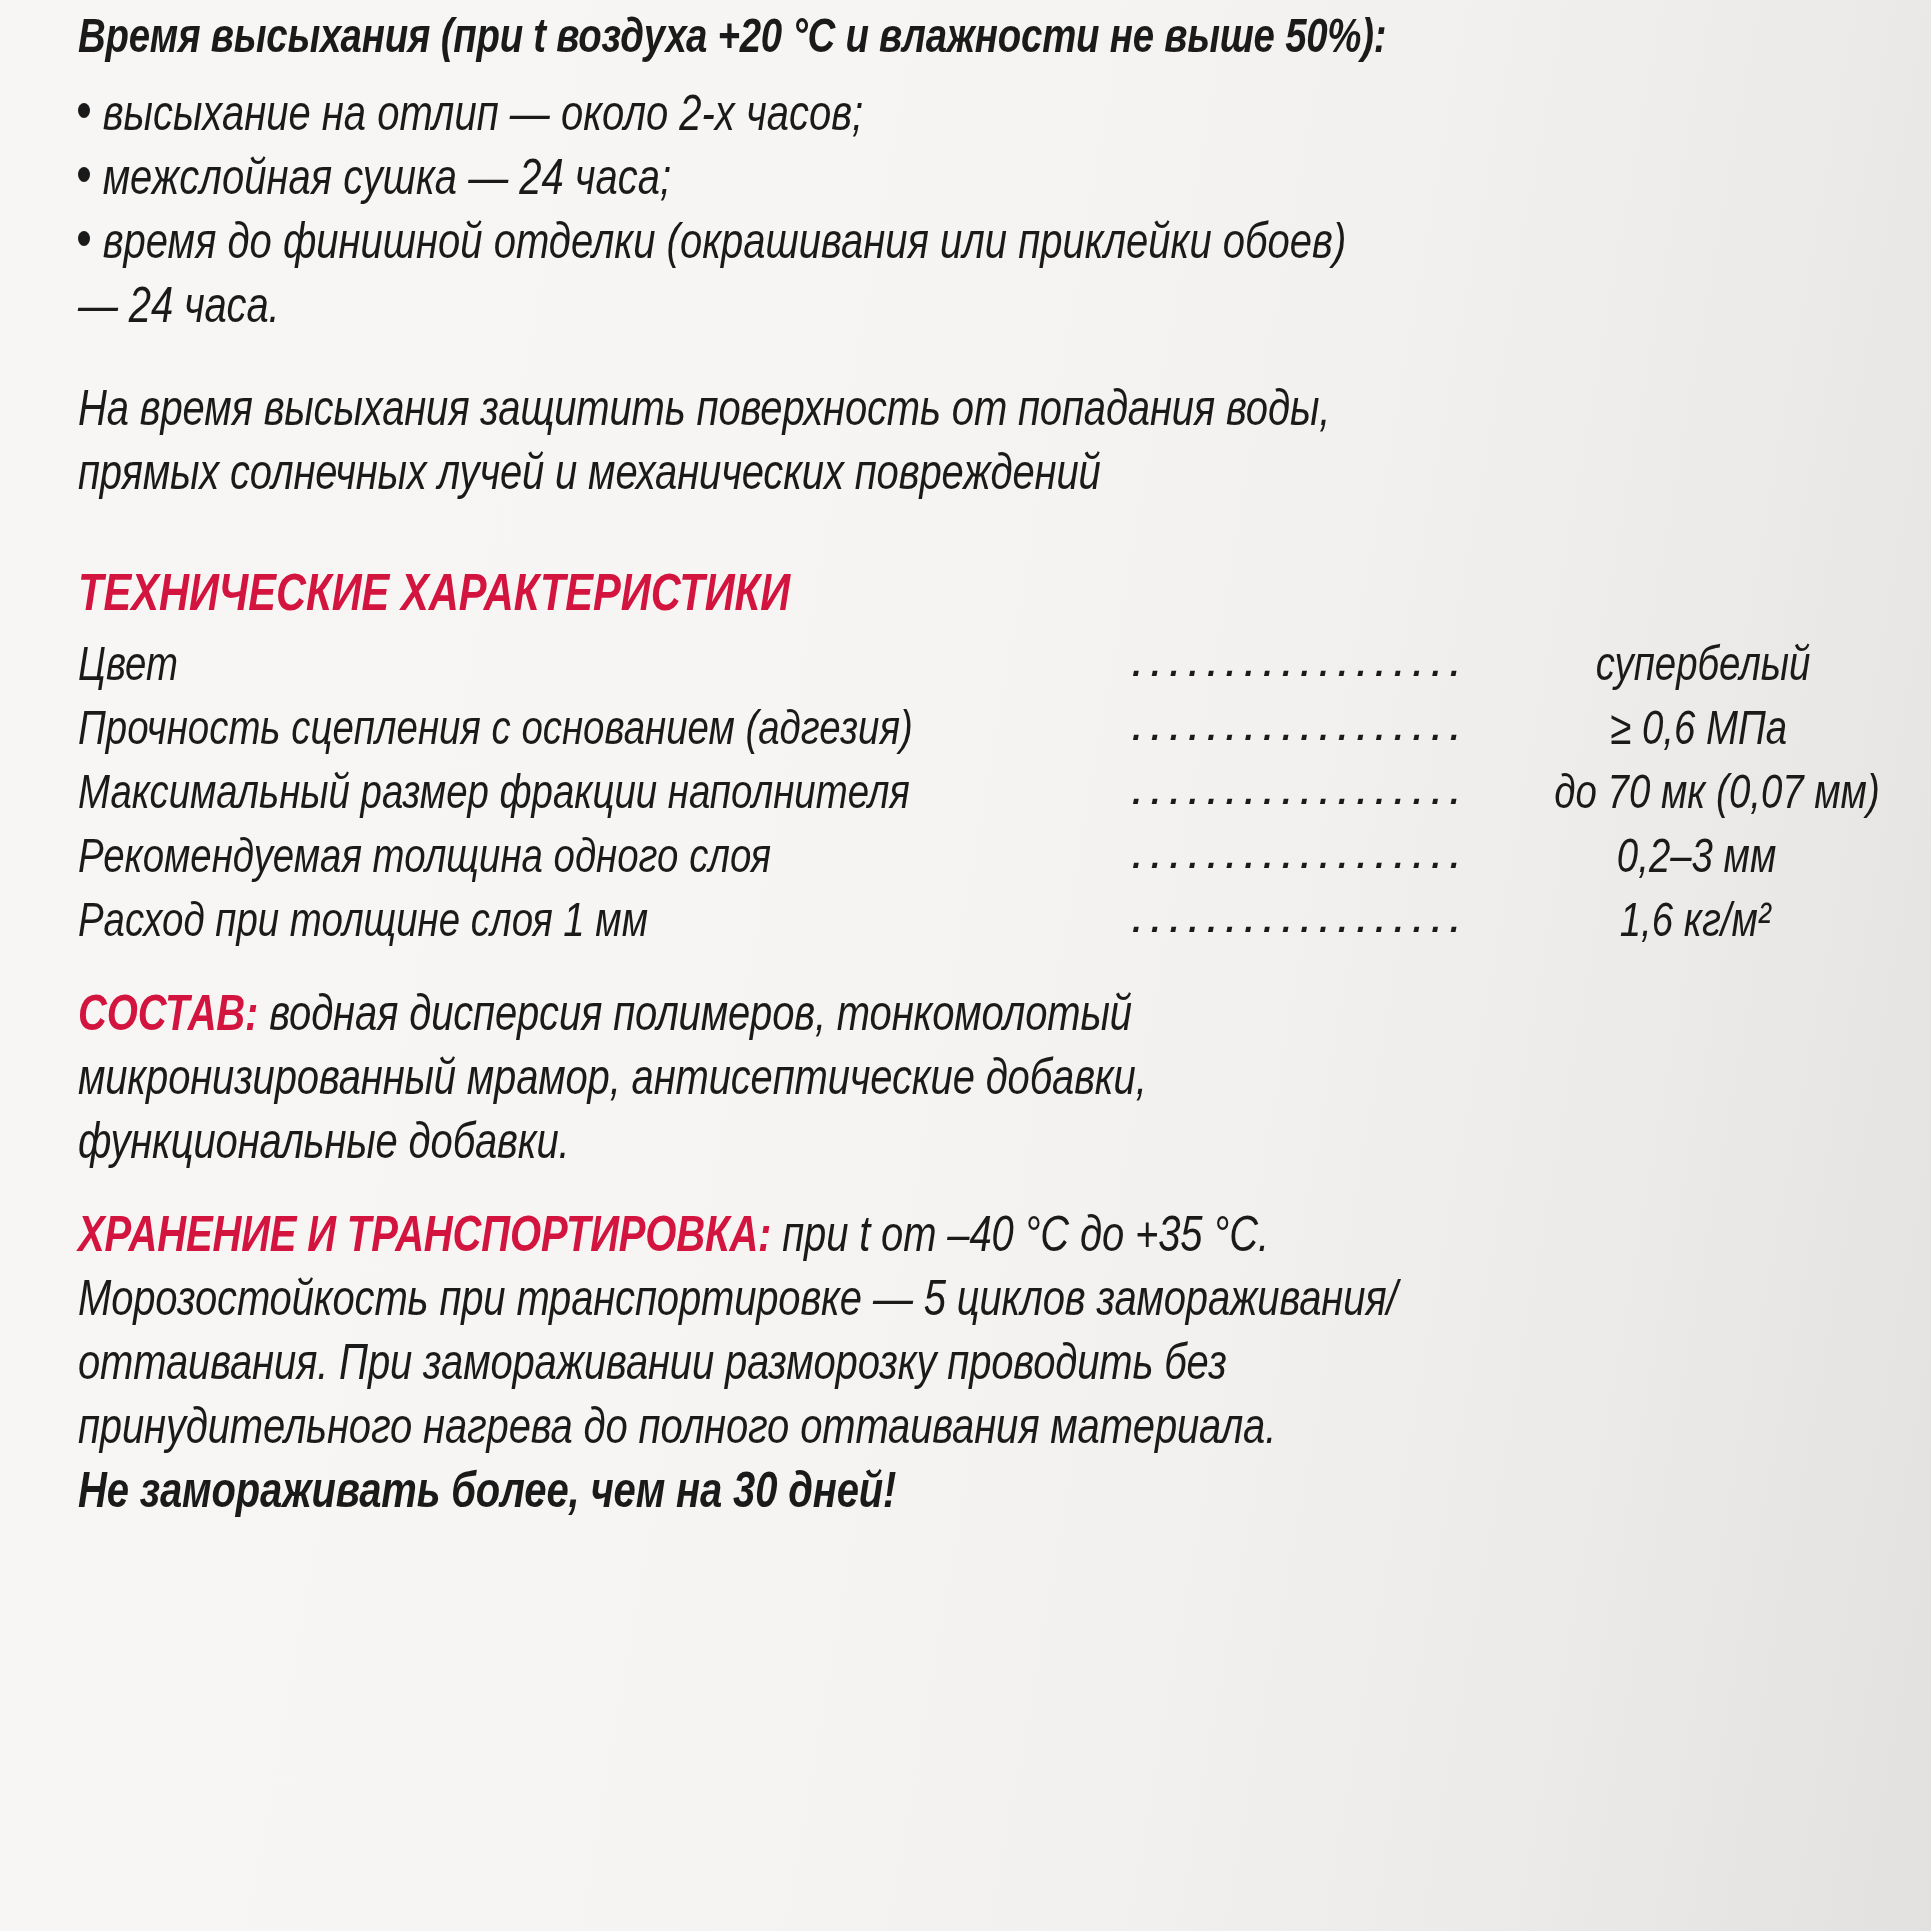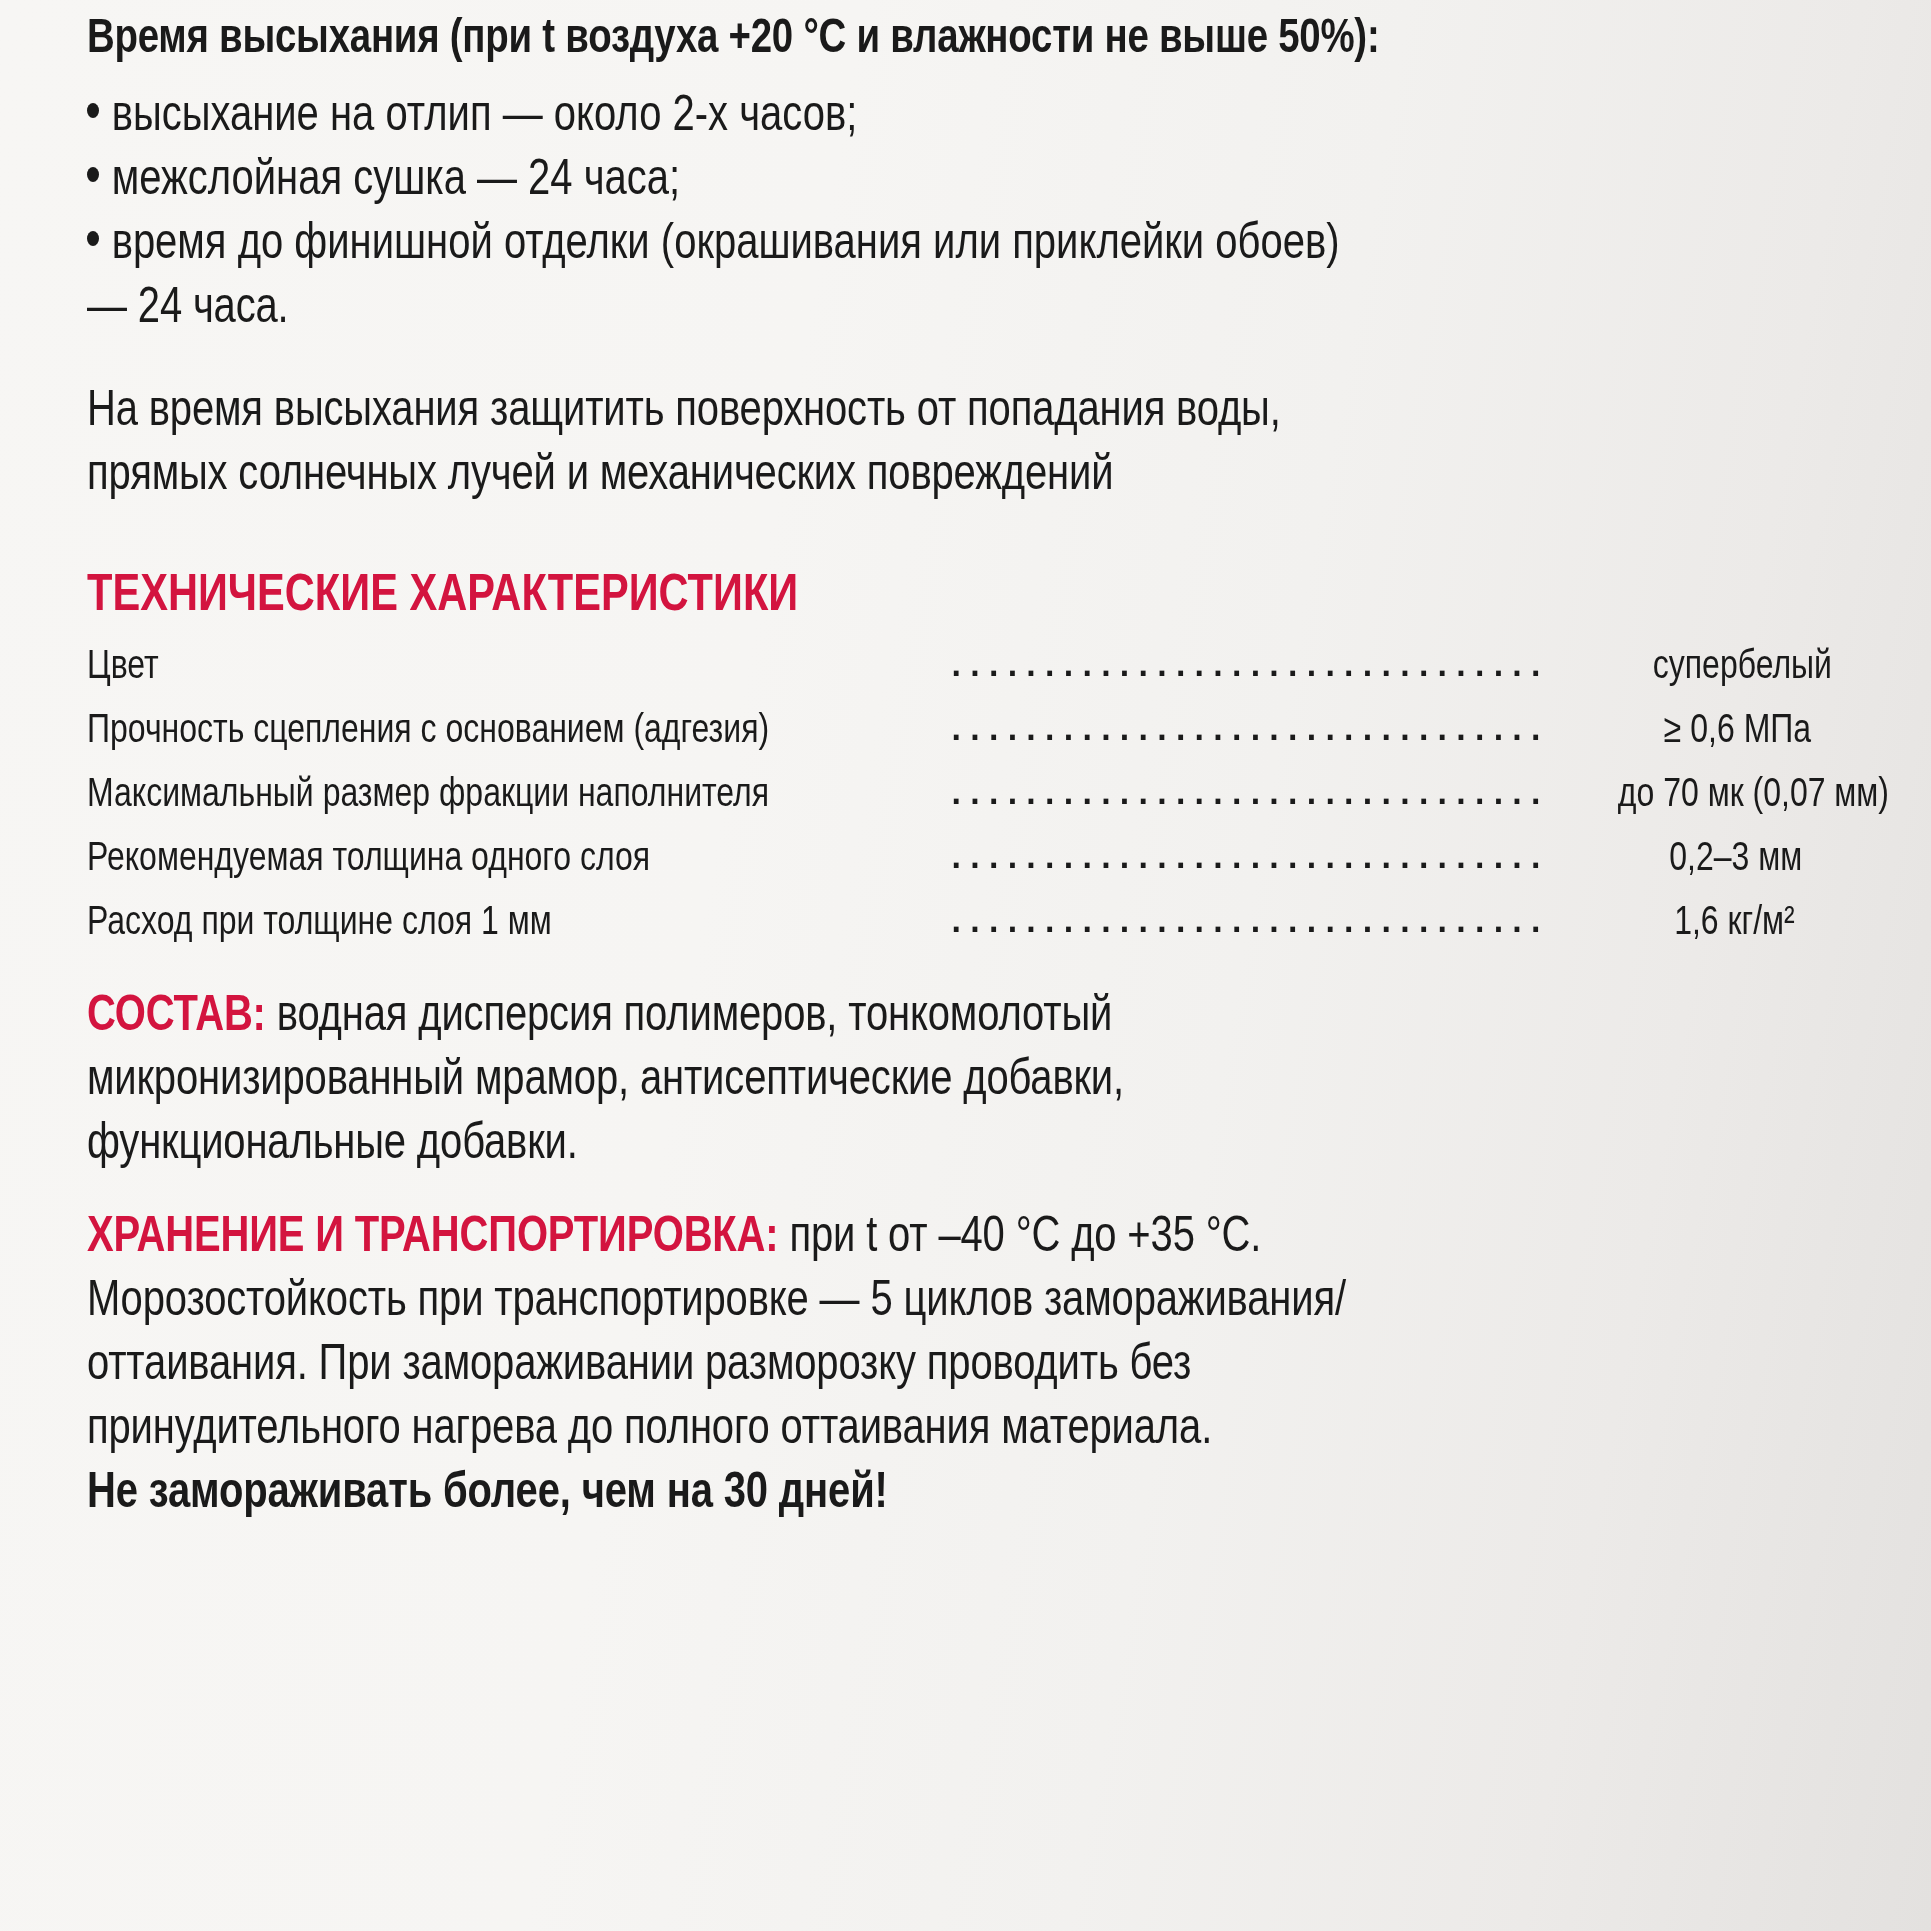--- a/index.html
+++ b/index.html
@@ -23,23 +23,24 @@
   .page {
     position: relative;
     width: 1931px;
     height: 1931px;
     padding: 0;
     box-sizing: border-box;
   }
 
   .inner {
     position: absolute;
-    left: 87px;
+    left: 78px;
     top: 7.7px;
     width: 1802px;
+    font-style: italic;
   }
 
   
   .ln {
     font-size: 50px;
     line-height: 59px;
     letter-spacing: -0.2px;
     white-space: nowrap;
     transform: scaleX(0.80);
     transform-origin: left center;
@@ -104,21 +105,21 @@
     width: 1802px;
     border-collapse: collapse;
   }
   .spec-row td {
     padding: 0;
     vertical-align: baseline;
     height: 64px;
   }
   .spec-label,
   .spec-value {
-    font-size: 40px;
+    font-size: 48px;
     line-height: 64px;
     white-space: nowrap;
     margin-top: 40px;
   }
   .spec-label {
     width: 1px;
     padding-right: 9.7px !important;
   }
   .spec-label > span {
     display: inline-block;

